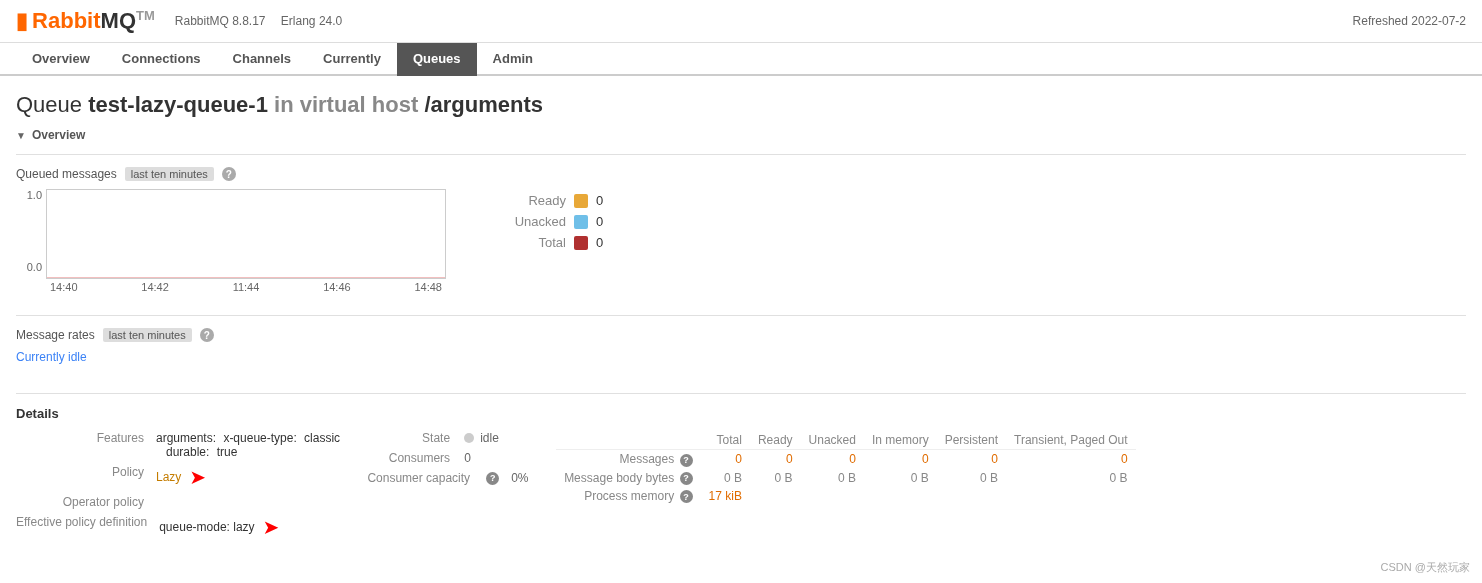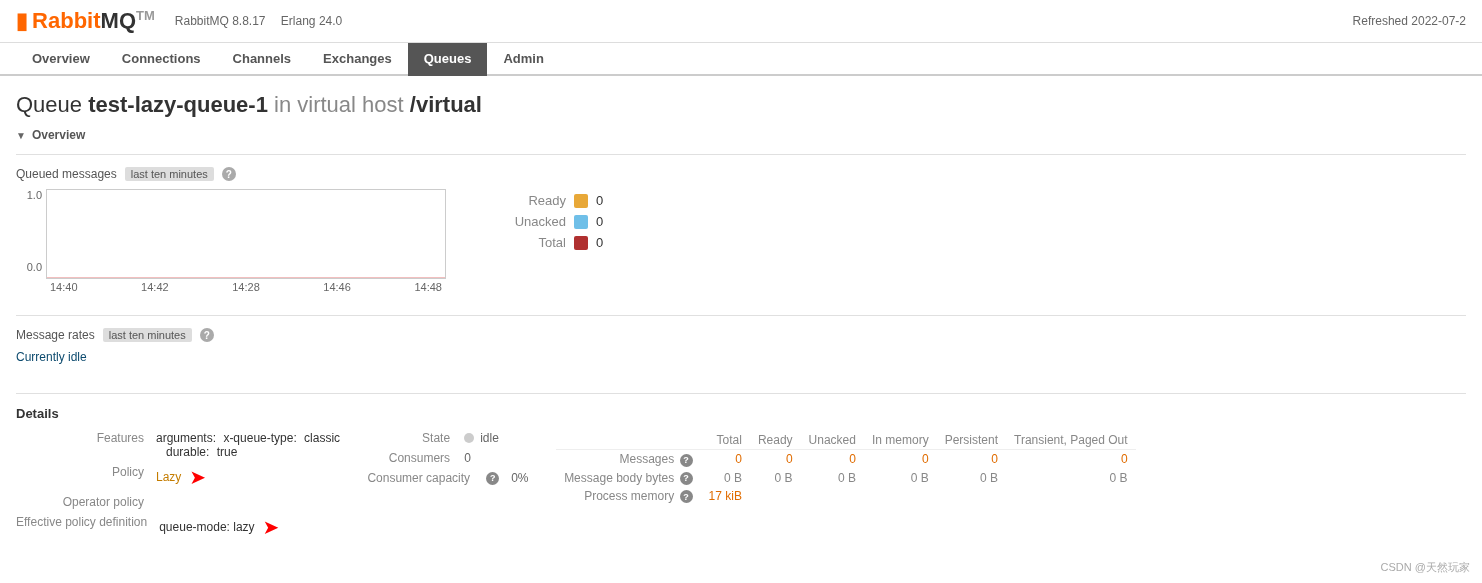--- a/index.html
+++ b/index.html
@@ -141,21 +141,21 @@
     .legend-item { display: flex; align-items: center; gap: 8px; font-size: 13px; }
     .legend-label { color: #888; min-width: 60px; text-align: right; }
     .legend-swatch { width: 14px; height: 14px; border-radius: 2px; flex-shrink: 0; }
     .legend-value { font-size: 13px; color: #333; }
 
     
     .divider { border: none; border-top: 1px solid #e0e0e0; margin: 12px 0; }
 
     
     .rates-section { margin-bottom: 8px; }
-    .currently-idle { color: #0c4a6e; font-size: 12px; margin-bottom: 29px; }
+    .currently-idle { color: #3b82f6; font-size: 12px; margin-bottom: 29px; }
 
     
     .details-header { font-size: 13px; font-weight: bold; color: #333; margin-bottom: 10px; }
 
     .detail-row { display: flex; margin-bottom: 6px; }
     .detail-label { text-align: right; min-width: 140px; color: #888; padding-right: 12px; font-size: 12px; }
     .detail-value { color: #333; font-size: 12px; }
 
     .state-row { display: flex; align-items: center; gap: 6px; margin-bottom: 6px; }
     .state-label { color: #888; text-align: right; min-width: 100px; padding-right: 8px; }
@@ -223,32 +223,32 @@
     <span>RabbitMQ 8.8.17</span>
     <span>Erlang 24.0</span>
   </div>
   <div class="refresh-time">Refreshed 2022-07-2</div>
 </div>
 
 <div class="nav-bar">
   <a class="nav-item">Overview</a>
   <a class="nav-item">Connections</a>
   <a class="nav-item">Channels</a>
-  <a class="nav-item">Exchanges</a>
+  <a class="nav-item">Currently</a>
   <a class="nav-item active">Queues</a>
   <a class="nav-item">Admin</a>
 </div>
 
 <div class="page-content">
 
   <h1 class="page-title">
     <span>Queue</span>
     <strong>test-lazy-queue-1</strong>
-    <span style="color:#888; font-weight:normal;">in virtual host</span>
-    <strong>/virtual</strong>
+    <span style="color:#888; font-weight:bold;">in virtual host</span>
+    <strong>/arguments</strong>
   </h1>
 
   <div class="section-header">
     <span class="triangle">▼</span>
     <span>Overview</span>
   </div>
 
   <hr class="divider">
 
   <div class="chart-section">
@@ -266,21 +266,21 @@
         </div>
         <div class="chart-area">
           
           <svg width="100%" height="100%">
             <line x1="0" y1="88" x2="100%" y2="88" stroke="#c00" stroke-width="1" opacity="0.5"></line>
           </svg>
         </div>
         <div class="chart-x-labels">
           <span>14:40</span>
           <span>14:42</span>
-          <span>14:28</span>
+          <span>11:44</span>
           <span>14:46</span>
           <span>14:48</span>
         </div>
       </div>
 
       <div class="legend">
         <div class="legend-item">
           <span class="legend-label">Ready</span>
           <span class="legend-swatch" style="background:#e8a838;"></span>
           <span class="legend-value">0</span>

